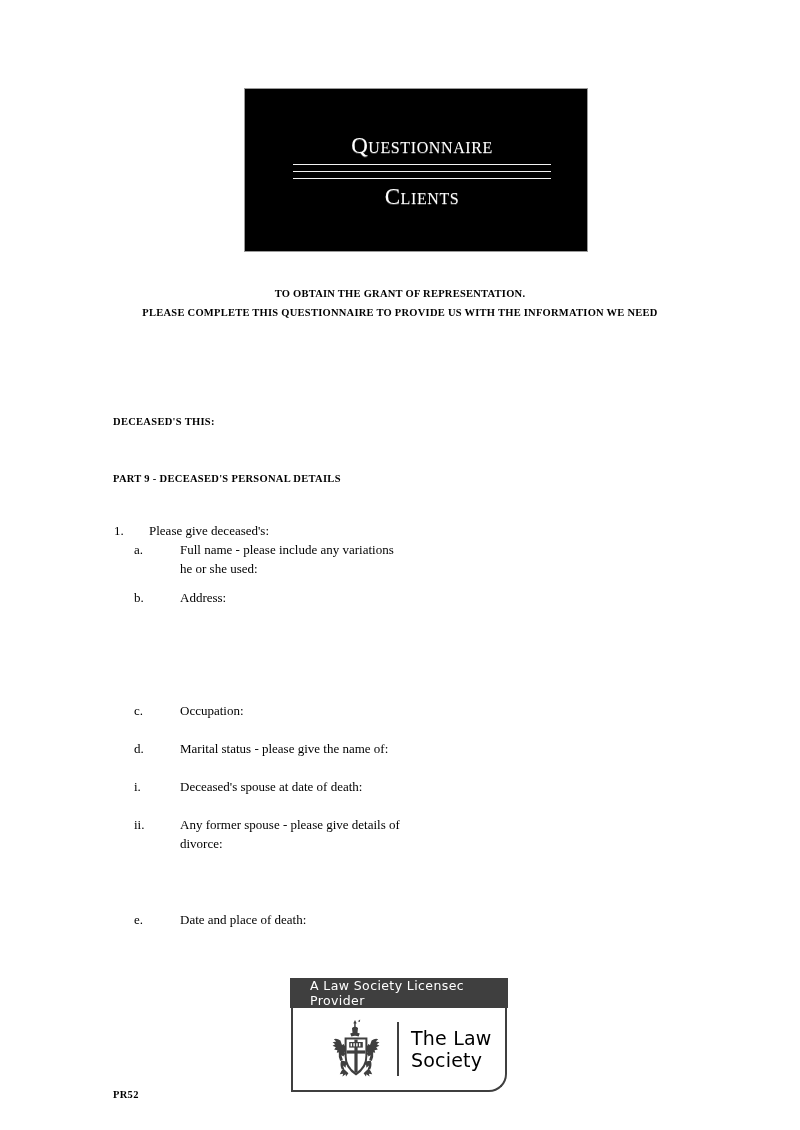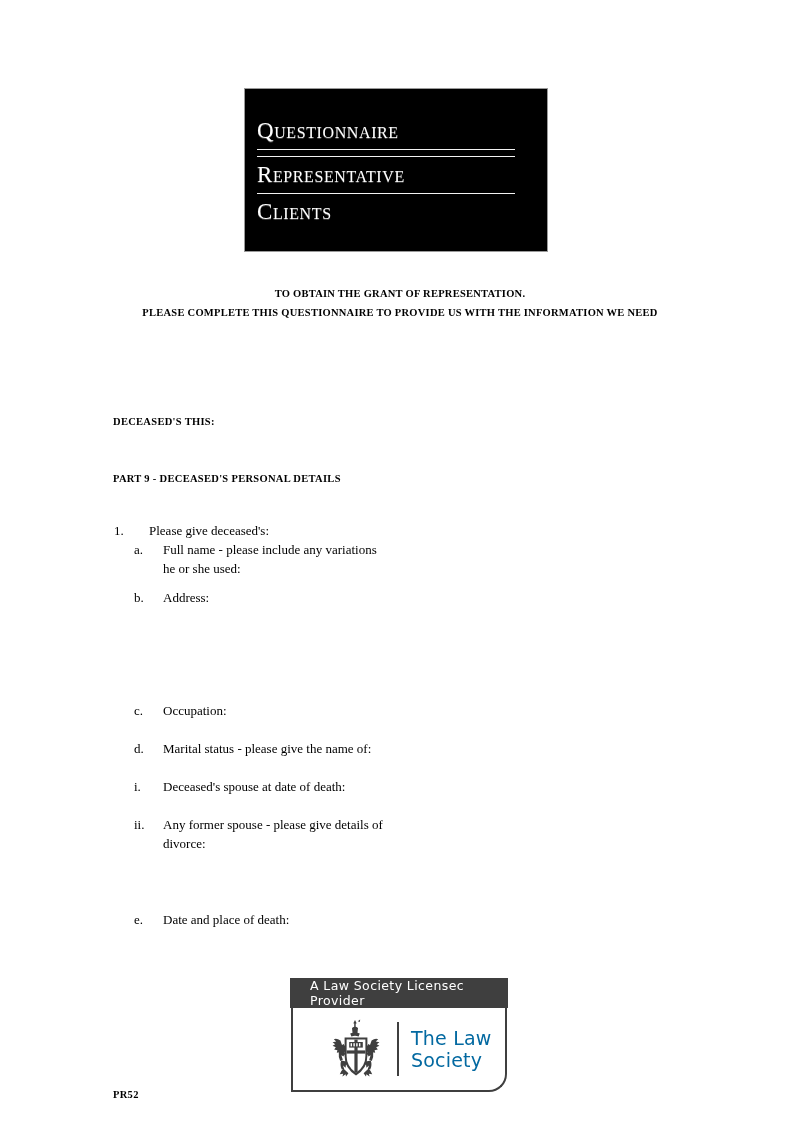--- a/index.html
+++ b/index.html
@@ -14,29 +14,29 @@
     font-family: "Liberation Serif", serif;
     color: #000000;
     overflow: hidden;
   }
 
   
   #title-block {
     position: absolute;
     left: 244px;
     top: 88px;
-    width: 304px;
+    width: 344px;
     height: 164px;
     background: #000000;
     border: 1px solid #9a9a9a;
     box-sizing: border-box;
     display: flex;
     flex-direction: column;
     justify-content: center;
-    align-items: flex-start;
+    align-items: center;
     padding: 4px 0 2px 12px;
   }
   .title-line {
     color: #ffffff;
     font-family: "Liberation Serif", serif;
     font-size: 23px;
     line-height: 30px;
     letter-spacing: 0.6px;
     font-variant: small-caps;
     text-align: center;
@@ -100,21 +100,21 @@
   }
   .q-text {
     position: absolute;
     font-size: 13px;
     line-height: 19px;
     white-space: pre-line;
   }
   .lvl1 .q-marker { left: 114px; }
   .lvl1 .q-text   { left: 137px; margin-left: 12px; }
   .lvl2 .q-marker { left: 134px; }
-  .lvl2 .q-text   { left: 163px; }
+  .lvl2 .q-text   { left: 180px; }
 
   
   #logo-block {
     position: absolute;
     left: 290px;
     top: 978px;
     width: 218px;
     height: 115px;
   }
   #logo-bar {
@@ -156,21 +156,21 @@
   }
   #logo-divider {
     width: 2px;
     height: 54px;
     background: #3f3f3f;
     margin: 0 12px 0 4px;
     flex: none;
   }
   #logo-wordmark {
     font-family: "DejaVu Sans", sans-serif;
-    color: #0369a1;
+    color: #000000;
     font-size: 19px;
     line-height: 22px;
     letter-spacing: 0.2px;
   }
 
   
   #footer-code {
     position: absolute;
     left: 113px;
     top: 1089px;
@@ -179,21 +179,20 @@
     letter-spacing: 0.3px;
   }
 </style>
 </head>
 <body>
 
 <div id="title-block">
   <div class="title-line">Questionnaire</div>
   <div class="title-rule"></div>
   <div class="title-rule"></div>
-  <div class="title-line">Representative</div>
   <div class="title-rule"></div>
   <div class="title-line">Clients</div>
 </div>
 
 <div id="instruction">
   <span class="ins-line">TO OBTAIN THE GRANT OF REPRESENTATION.</span>
   <span class="ins-line">PLEASE COMPLETE THIS QUESTIONNAIRE TO PROVIDE US WITH THE INFORMATION WE NEED</span>
 </div>
 
 <div id="deceased-name-label">DECEASED'S THIS:</div>

